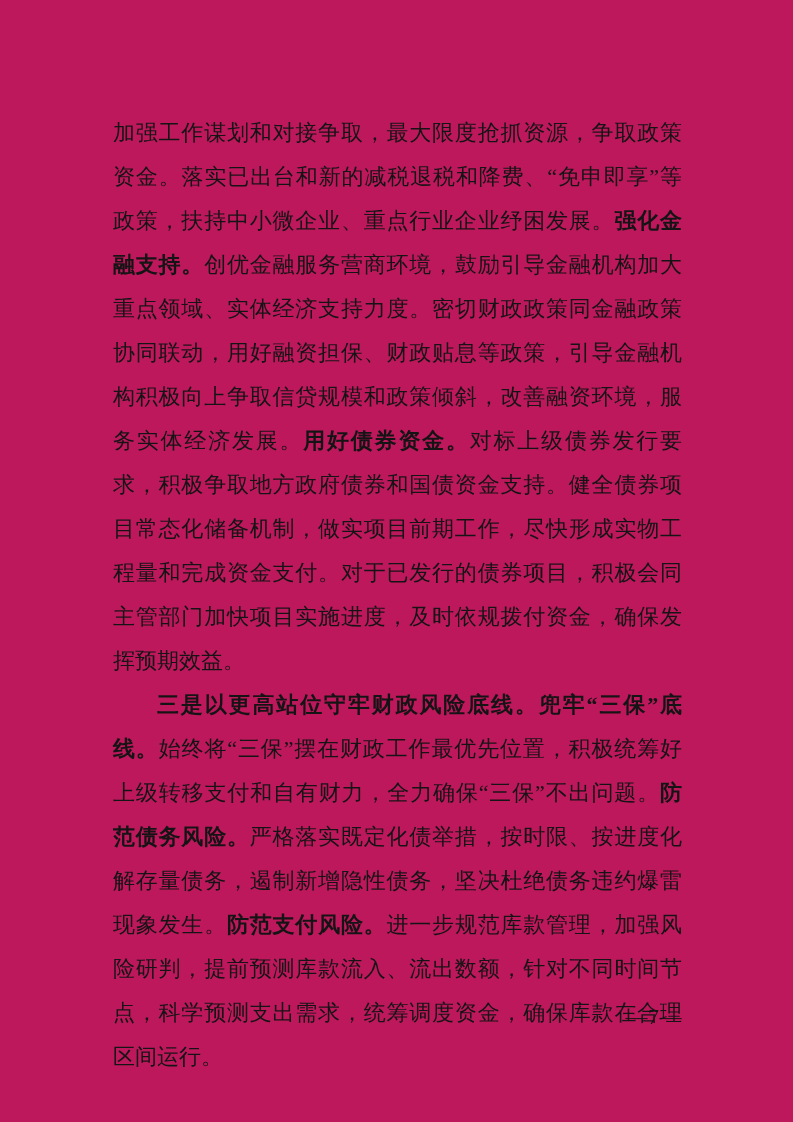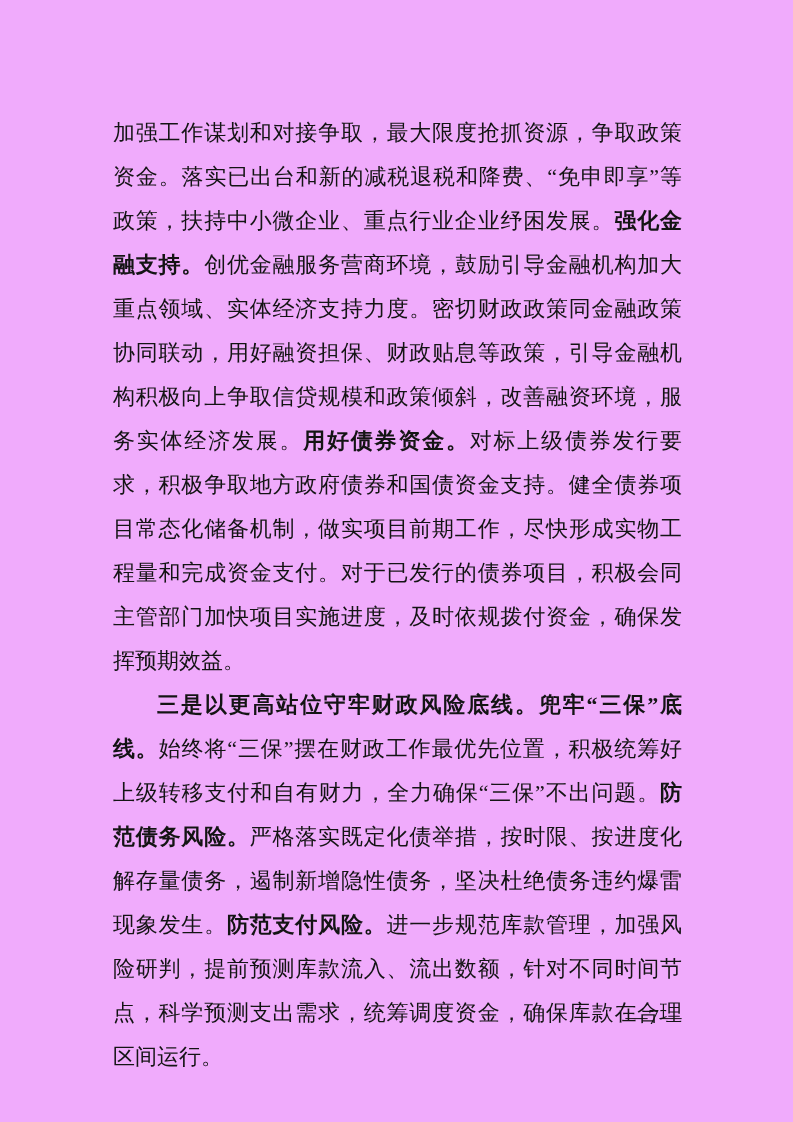--- a/index.html
+++ b/index.html
@@ -5,21 +5,21 @@
   html, body {
     margin: 0;
     padding: 0;
     background: #e8e8e8;
   }
   .sheet {
     position: relative;
     width: 793px;
     height: 1122px;
     margin: 0 auto;
-    background: #f0abfc;
+    background: #be185d;
     overflow: hidden;
     font-family: "Liberation Serif", "DejaVu Serif", serif;
     color: #141414;
   }
   .body-text {
     position: absolute;
     left: 113px;
     top: 111px;
     width: 569px;
     font-size: 22px;

